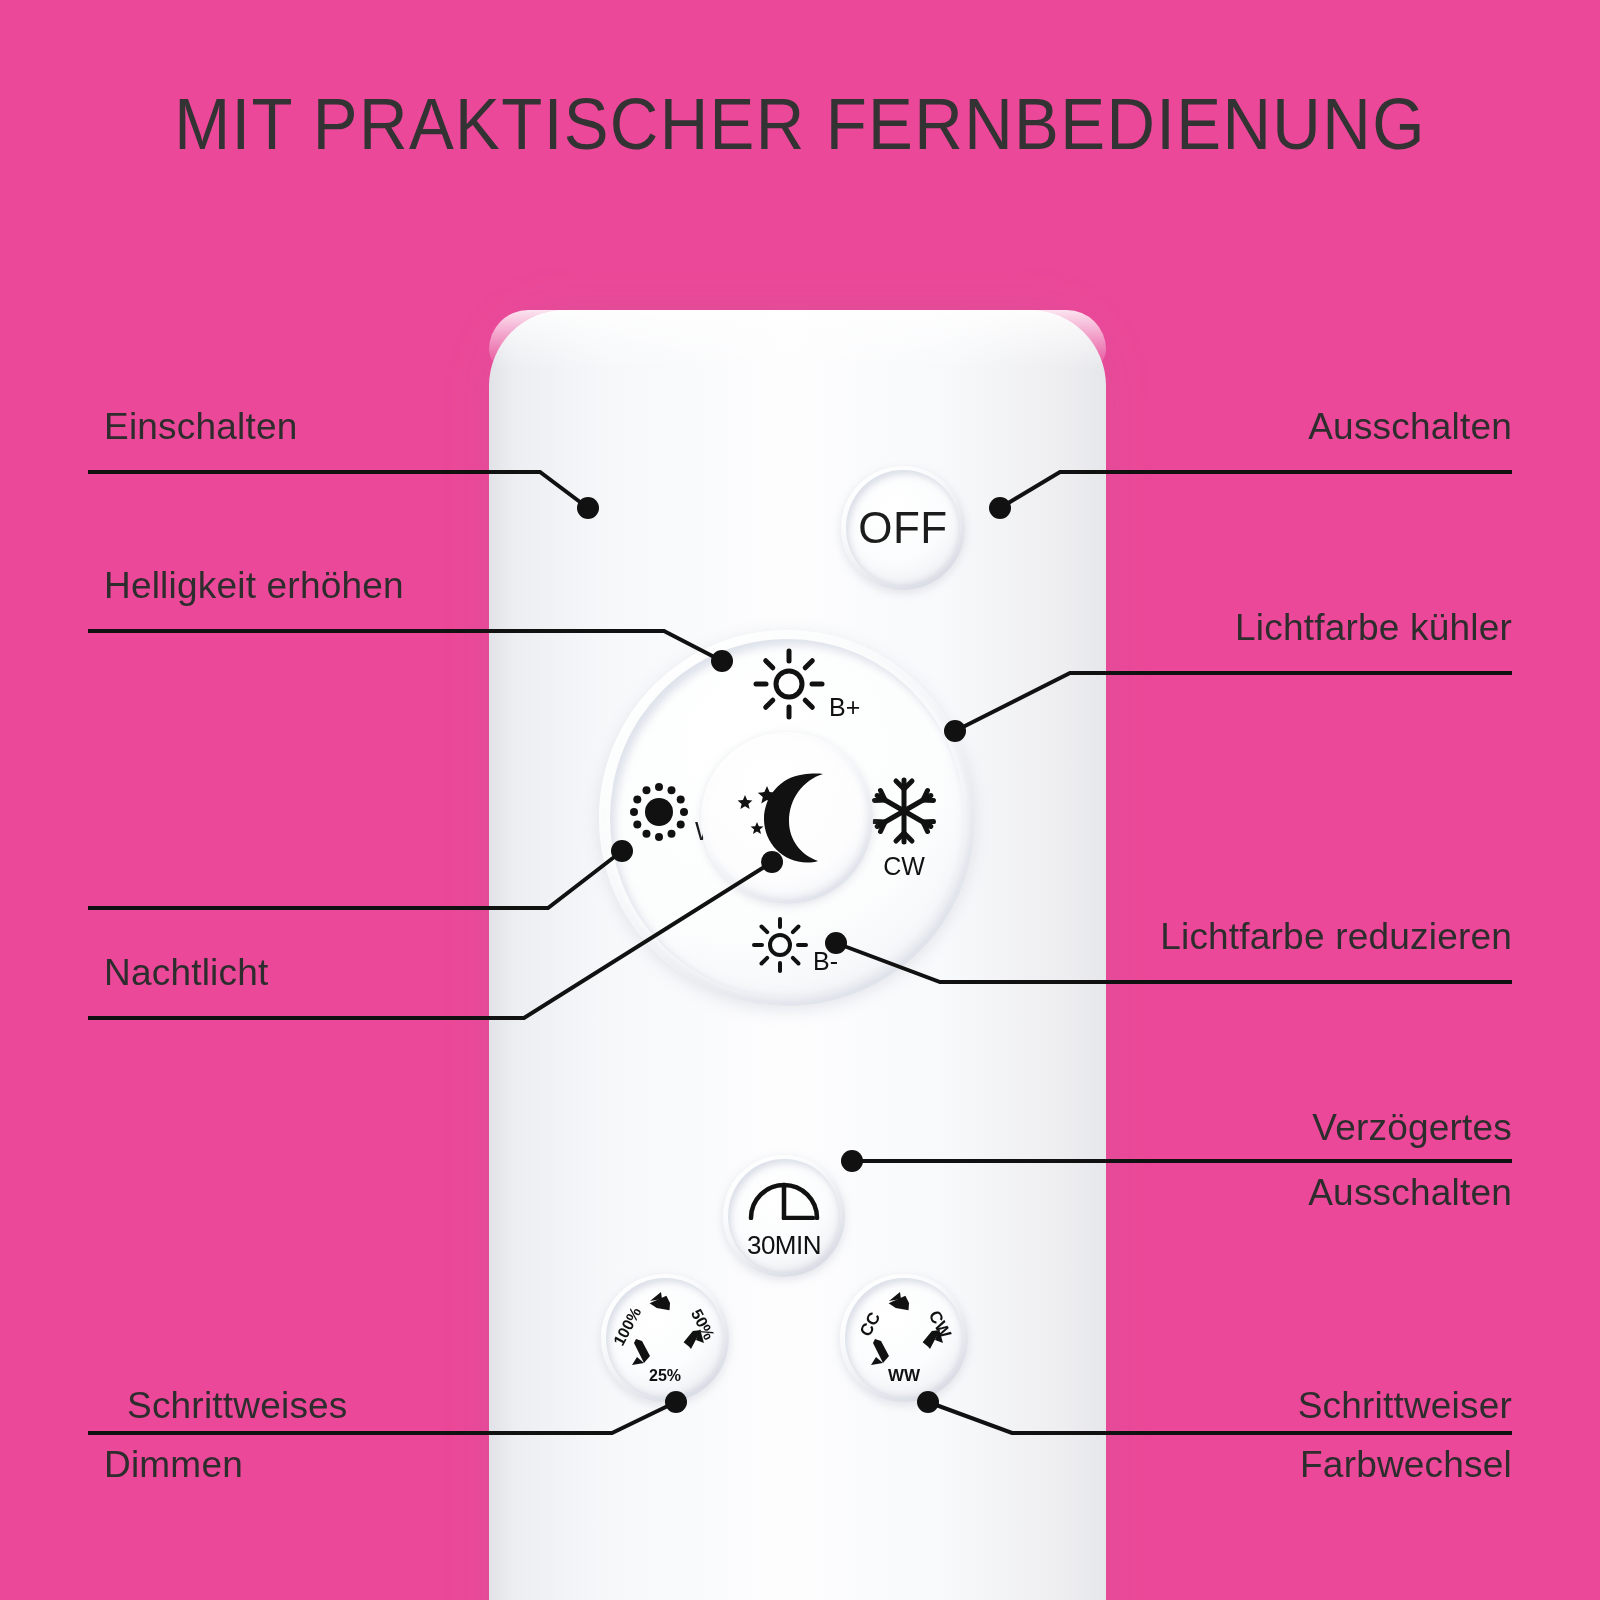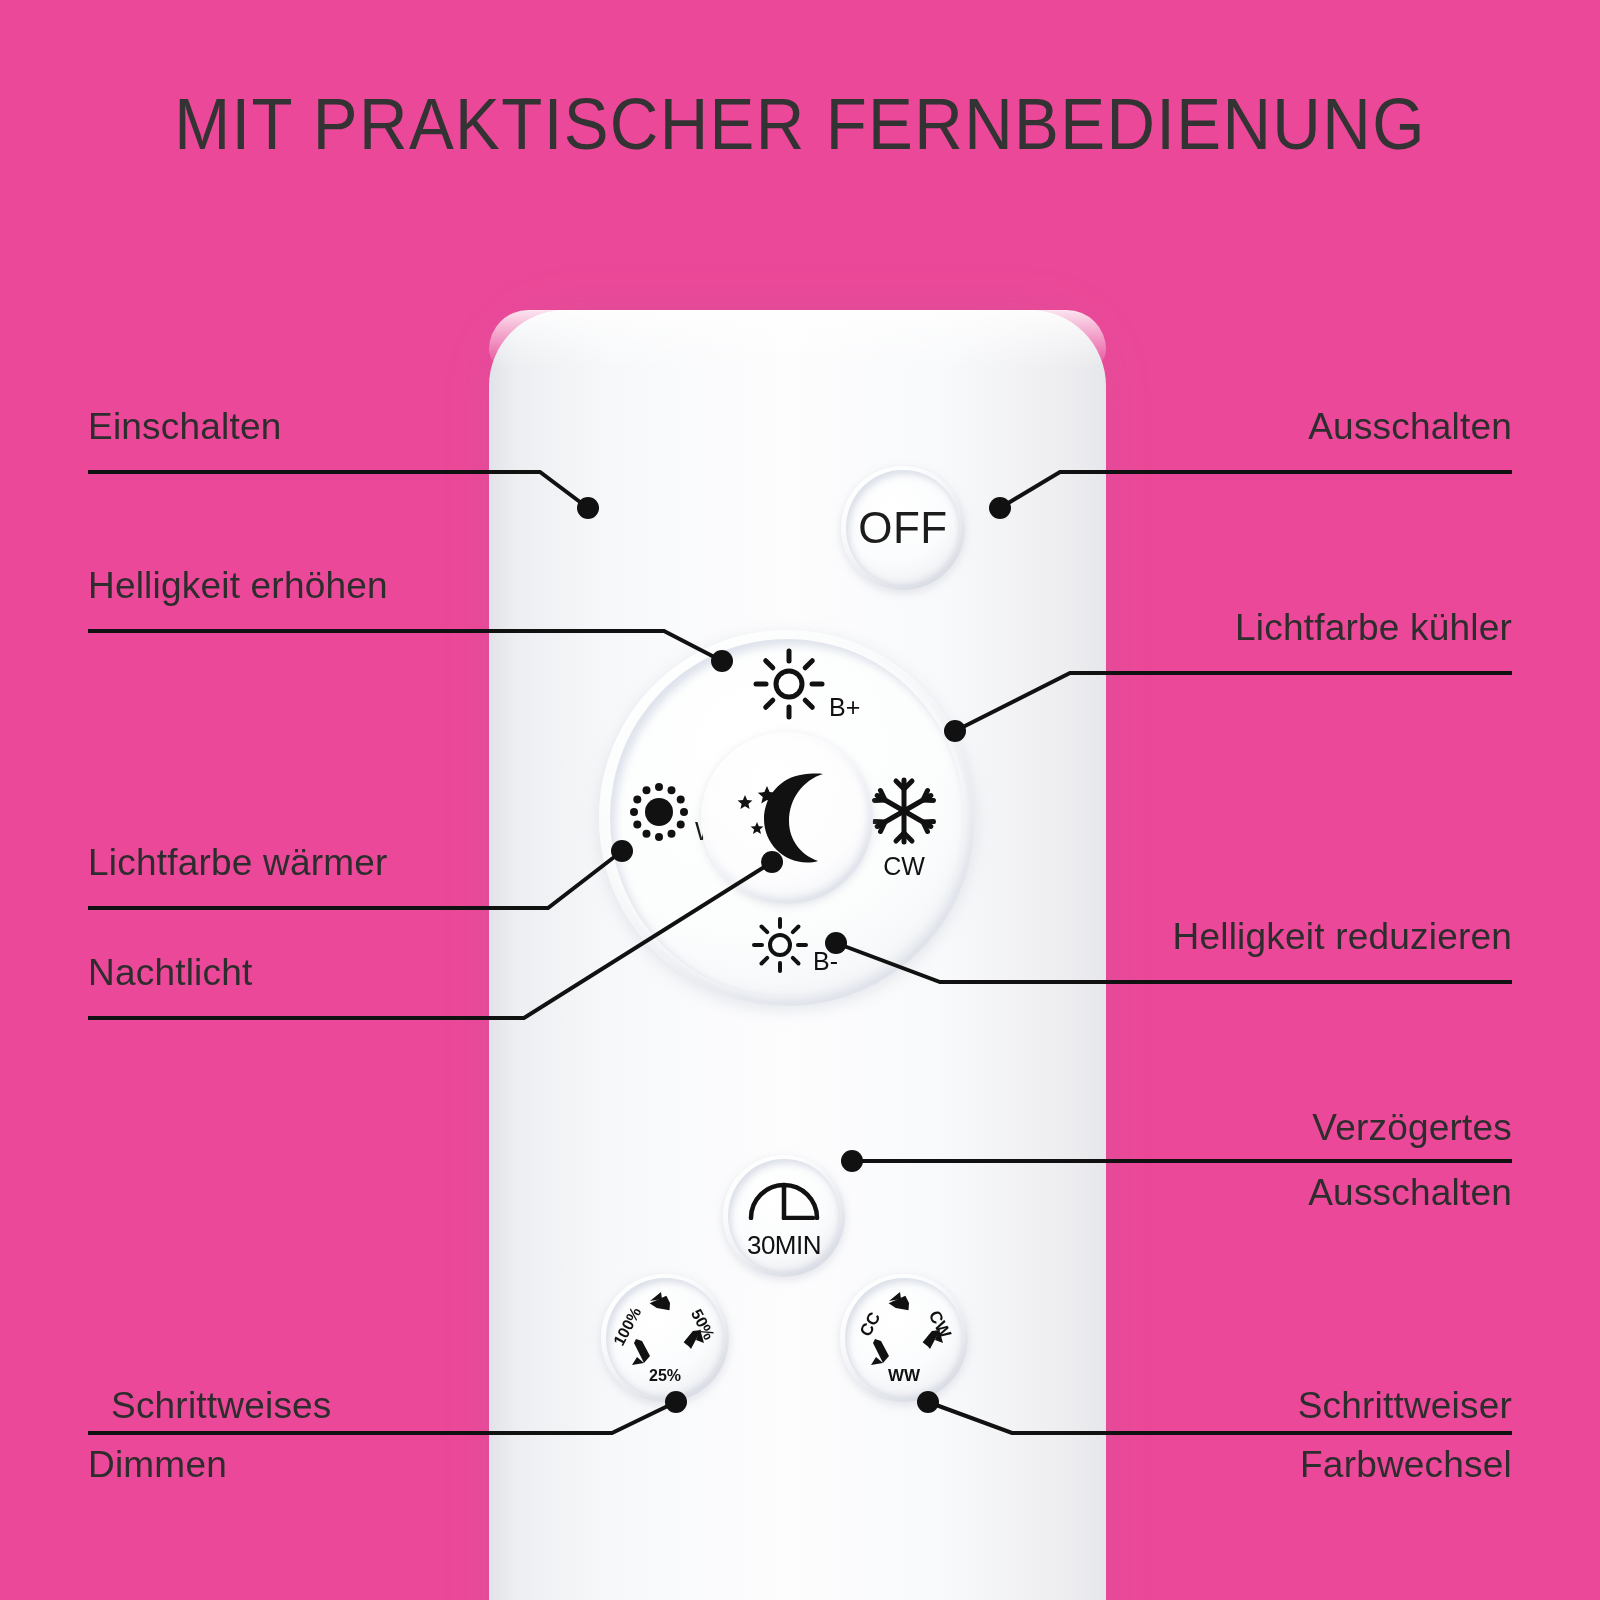--- a/index.html
+++ b/index.html
@@ -183,21 +183,21 @@
 
   
   .callout-text {
     position: absolute;
     font-size: 37px;
     font-weight: 400;
     color: #2d2d2d;
     white-space: nowrap;
     letter-spacing: 0.2px;
   }
-  .callout-left  { left: 88px; }
+  .callout-left  { left: 104px; }
   .callout-right { right: 88px; text-align: right; }
 
   #leaders {
     position: absolute;
     left: 0; top: 0;
     width: 1600px; height: 1600px;
     pointer-events: none;
   }
 </style>
 </head>
@@ -401,32 +401,31 @@
       <circle cx="852" cy="1161" r="11"></circle>
       <circle cx="676" cy="1402" r="11"></circle>
       <circle cx="928" cy="1402" r="11"></circle>
     </g>
   </svg>
 
   <div class="callout-text callout-left" style="top:406px;">Einschalten</div>
 
   <div class="callout-text callout-left" style="top:565px;">Helligkeit erhöhen</div>
 
-  <div class="callout-text callout-left" style="top:842px;">Lichtfarbe wärmer</div>
 
   <div class="callout-text callout-left" style="top:952px;">Nachtlicht</div>
 
   <div class="callout-text callout-left" style="top:1385px;margin-left:23px;">Schrittweises</div>
   <div class="callout-text callout-left" style="top:1444px;">Dimmen</div>
 
   <div class="callout-text callout-right" style="top:406px;">Ausschalten</div>
 
   <div class="callout-text callout-right" style="top:607px;">Lichtfarbe kühler</div>
 
-  <div class="callout-text callout-right" style="top:916px;">Helligkeit reduzieren</div>
+  <div class="callout-text callout-right" style="top:916px;">Lichtfarbe reduzieren</div>
 
   <div class="callout-text callout-right" style="top:1107px;">Verzögertes</div>
   <div class="callout-text callout-right" style="top:1172px;">Ausschalten</div>
 
   <div class="callout-text callout-right" style="top:1385px;">Schrittweiser</div>
   <div class="callout-text callout-right" style="top:1444px;">Farbwechsel</div>
 
 </div>
 
 </body></html>

